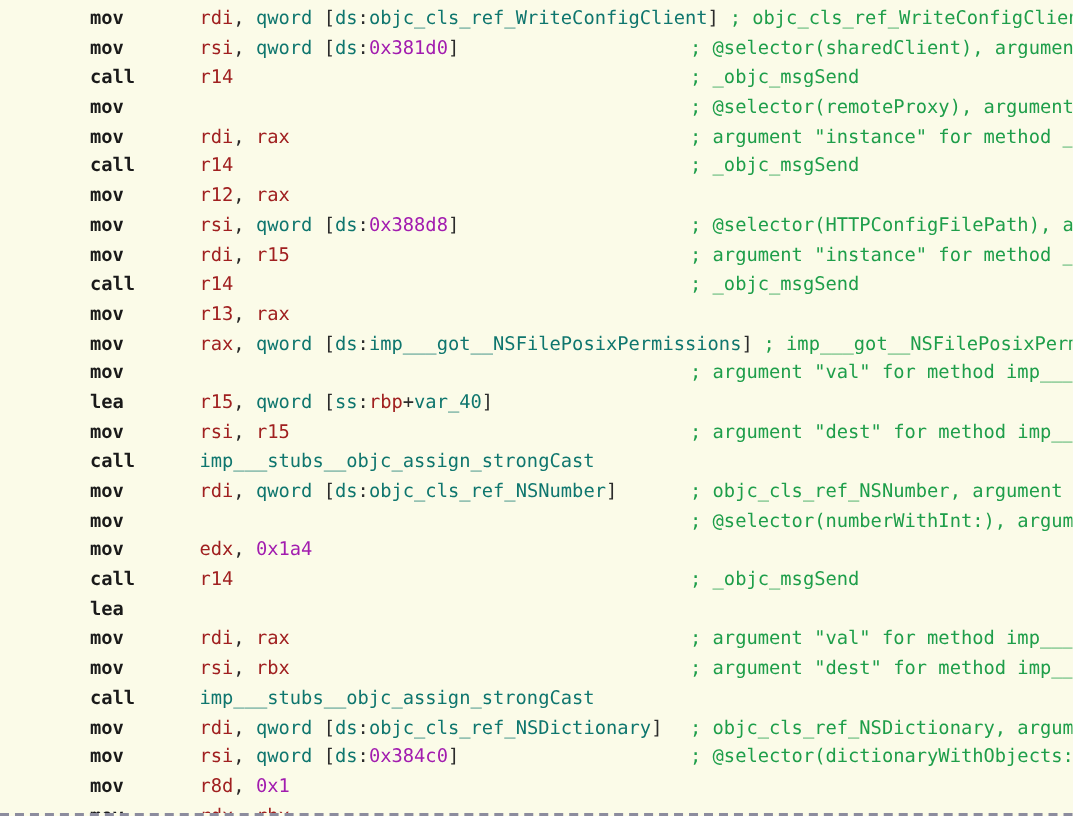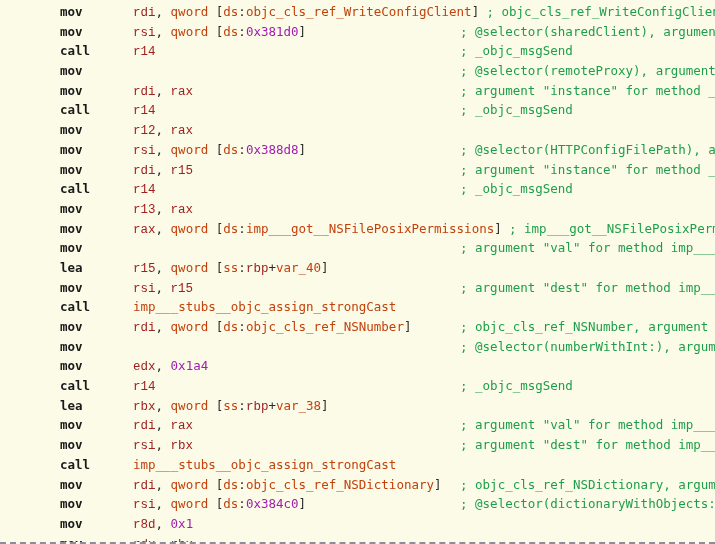--- a/index.html
+++ b/index.html
@@ -54,23 +54,23 @@
   }
   .comment {
     position: absolute;
     top: 0;
     color: #1e9e4a;
     white-space: pre;
   }
   .comment.col {
     left: 460px;
   }
-  .reg      { color: #a02020; font-family: Liberation Mono, monospace; }
+  .reg      { color: #a02020; }
   .num      { color: #a21caf; }
-  .sym      { color: #c2410c; }
+  .sym      { color: #0f766e; }
   .punct    { color: #2b2b2b; }
 
   #watermark {
     position: absolute;
     right: 8px;
     bottom: 6px;
     font-family: "Liberation Serif", "DejaVu Serif", serif;
     font-size: 13px;
     color: #3a3a32;
     letter-spacing: 0.2px;
@@ -94,21 +94,21 @@
       <div class="code-line"><span class="mnemonic">mov</span><span class="operands"><span class="reg">r13</span><span class="punct">, </span><span class="reg">rax</span></span></div>
       <div class="code-line"><span class="mnemonic">mov</span><span class="operands"><span class="reg">rax</span><span class="punct">, </span><span class="sym">qword</span><span class="punct"> [</span><span class="sym">ds</span><span class="punct">:</span><span class="sym">imp___got__NSFilePosixPermissions</span><span class="punct">]</span></span><span class="comment" style="left: 509px;">; imp___got__NSFilePosixPermis</span></div>
       <div class="code-line"><span class="mnemonic">mov</span><span class="comment col">; argument "val" for method imp___st</span></div>
       <div class="code-line"><span class="mnemonic">lea</span><span class="operands"><span class="reg">r15</span><span class="punct">, </span><span class="sym">qword</span><span class="punct"> [</span><span class="sym">ss</span><span class="punct">:</span><span class="reg">rbp</span><span class="punct">+</span><span class="sym">var_40</span><span class="punct">]</span></span></div>
       <div class="code-line"><span class="mnemonic">mov</span><span class="operands"><span class="reg">rsi</span><span class="punct">, </span><span class="reg">r15</span></span><span class="comment col">; argument "dest" for method imp___s</span></div>
       <div class="code-line"><span class="mnemonic">call</span><span class="operands"><span class="sym">imp___stubs__objc_assign_strongCast</span></span></div>
       <div class="code-line"><span class="mnemonic">mov</span><span class="operands"><span class="reg">rdi</span><span class="punct">, </span><span class="sym">qword</span><span class="punct"> [</span><span class="sym">ds</span><span class="punct">:</span><span class="sym">objc_cls_ref_NSNumber</span><span class="punct">]</span></span><span class="comment col">; objc_cls_ref_NSNumber, argument "i</span></div>
       <div class="code-line"><span class="mnemonic">mov</span><span class="comment col">; @selector(numberWithInt:), argumen</span></div>
       <div class="code-line"><span class="mnemonic">mov</span><span class="operands"><span class="reg">edx</span><span class="punct">, </span><span class="num">0x1a4</span></span></div>
       <div class="code-line"><span class="mnemonic">call</span><span class="operands"><span class="reg">r14</span></span><span class="comment col">; _objc_msgSend</span></div>
-      <div class="code-line"><span class="mnemonic">lea</span><span class="operands"><span class="reg">rbx</span><span class="punct">, </span><span class="sym">qword</span><span class="punct"> [</span><span class="sym">ss</span><span class="punct">:</span><span class="reg">rbp</span><span class="punct">+</span><span class="sym">var_38</span><span class="punct">]</span></span></div>
+      <div class="code-line"><span class="mnemonic">lea</span></div>
       <div class="code-line"><span class="mnemonic">mov</span><span class="operands"><span class="reg">rdi</span><span class="punct">, </span><span class="reg">rax</span></span><span class="comment col">; argument "val" for method imp___st</span></div>
       <div class="code-line"><span class="mnemonic">mov</span><span class="operands"><span class="reg">rsi</span><span class="punct">, </span><span class="reg">rbx</span></span><span class="comment col">; argument "dest" for method imp___s</span></div>
       <div class="code-line"><span class="mnemonic">call</span><span class="operands"><span class="sym">imp___stubs__objc_assign_strongCast</span></span></div>
       <div class="code-line"><span class="mnemonic">mov</span><span class="operands"><span class="reg">rdi</span><span class="punct">, </span><span class="sym">qword</span><span class="punct"> [</span><span class="sym">ds</span><span class="punct">:</span><span class="sym">objc_cls_ref_NSDictionary</span><span class="punct">]</span></span><span class="comment col">; objc_cls_ref_NSDictionary, argumen</span></div>
       <div class="code-line"><span class="mnemonic">mov</span><span class="operands"><span class="reg">rsi</span><span class="punct">, </span><span class="sym">qword</span><span class="punct"> [</span><span class="sym">ds</span><span class="punct">:</span><span class="num">0x384c0</span><span class="punct">]</span></span><span class="comment col">; @selector(dictionaryWithObjects:fo</span></div>
       <div class="code-line"><span class="mnemonic">mov</span><span class="operands"><span class="reg">r8d</span><span class="punct">, </span><span class="num">0x1</span></span></div>
       <div class="code-line"><span class="mnemonic">mov</span><span class="operands"><span class="reg">rdx</span><span class="punct">, </span><span class="reg">rbx</span></span></div>
     </div>
 </div>
 

